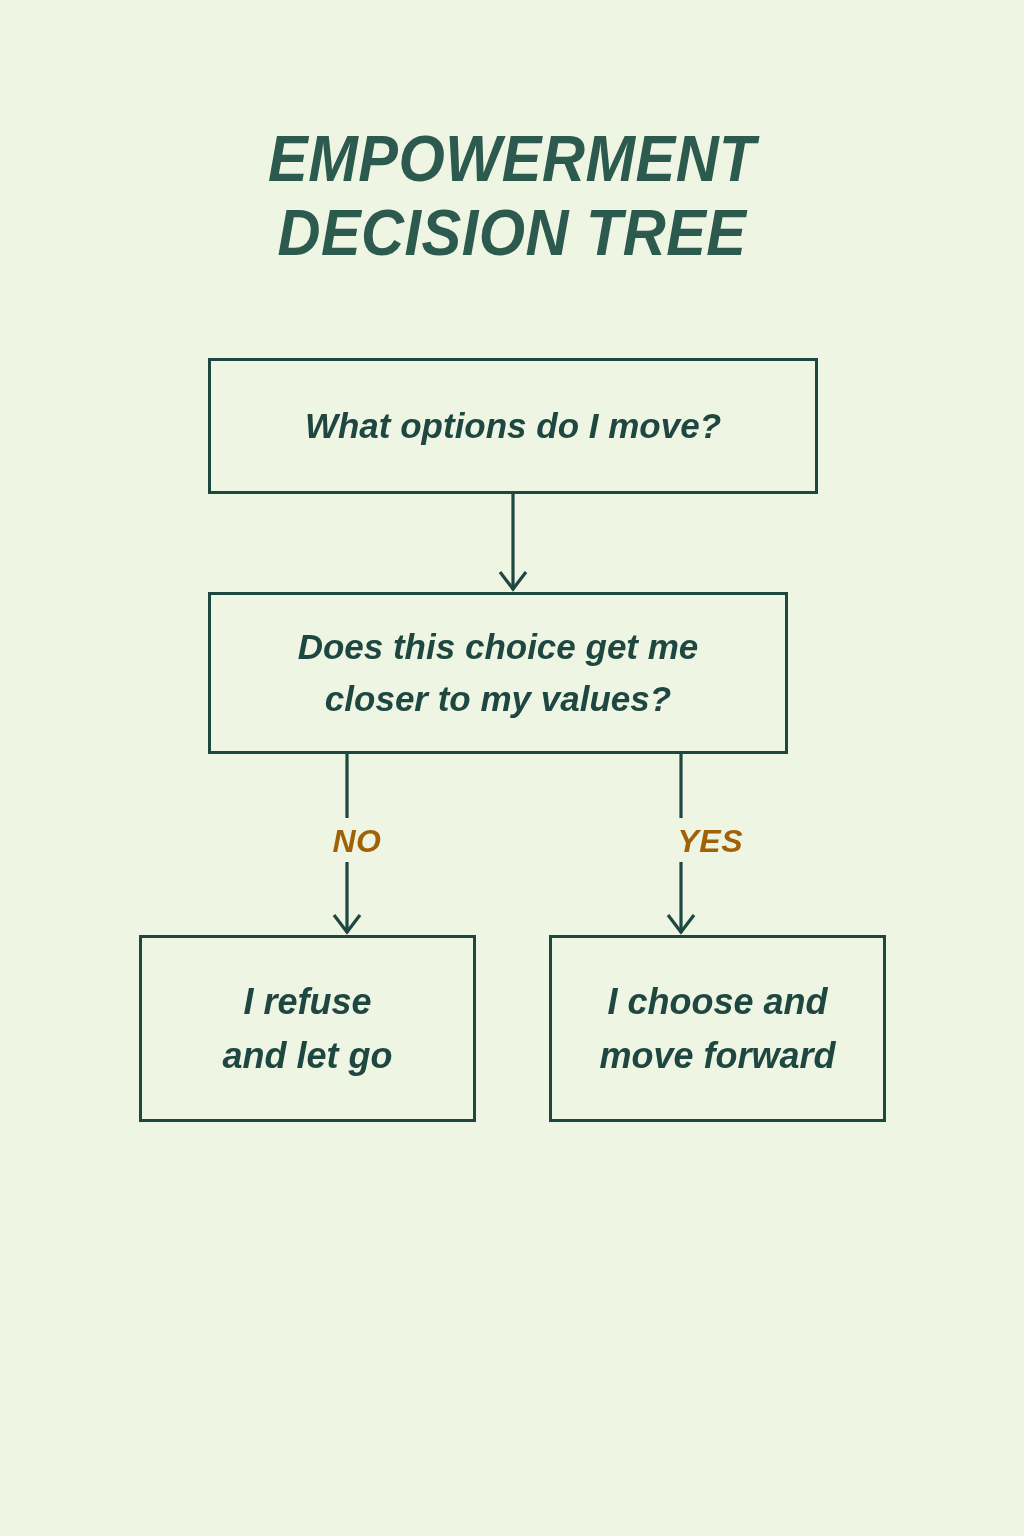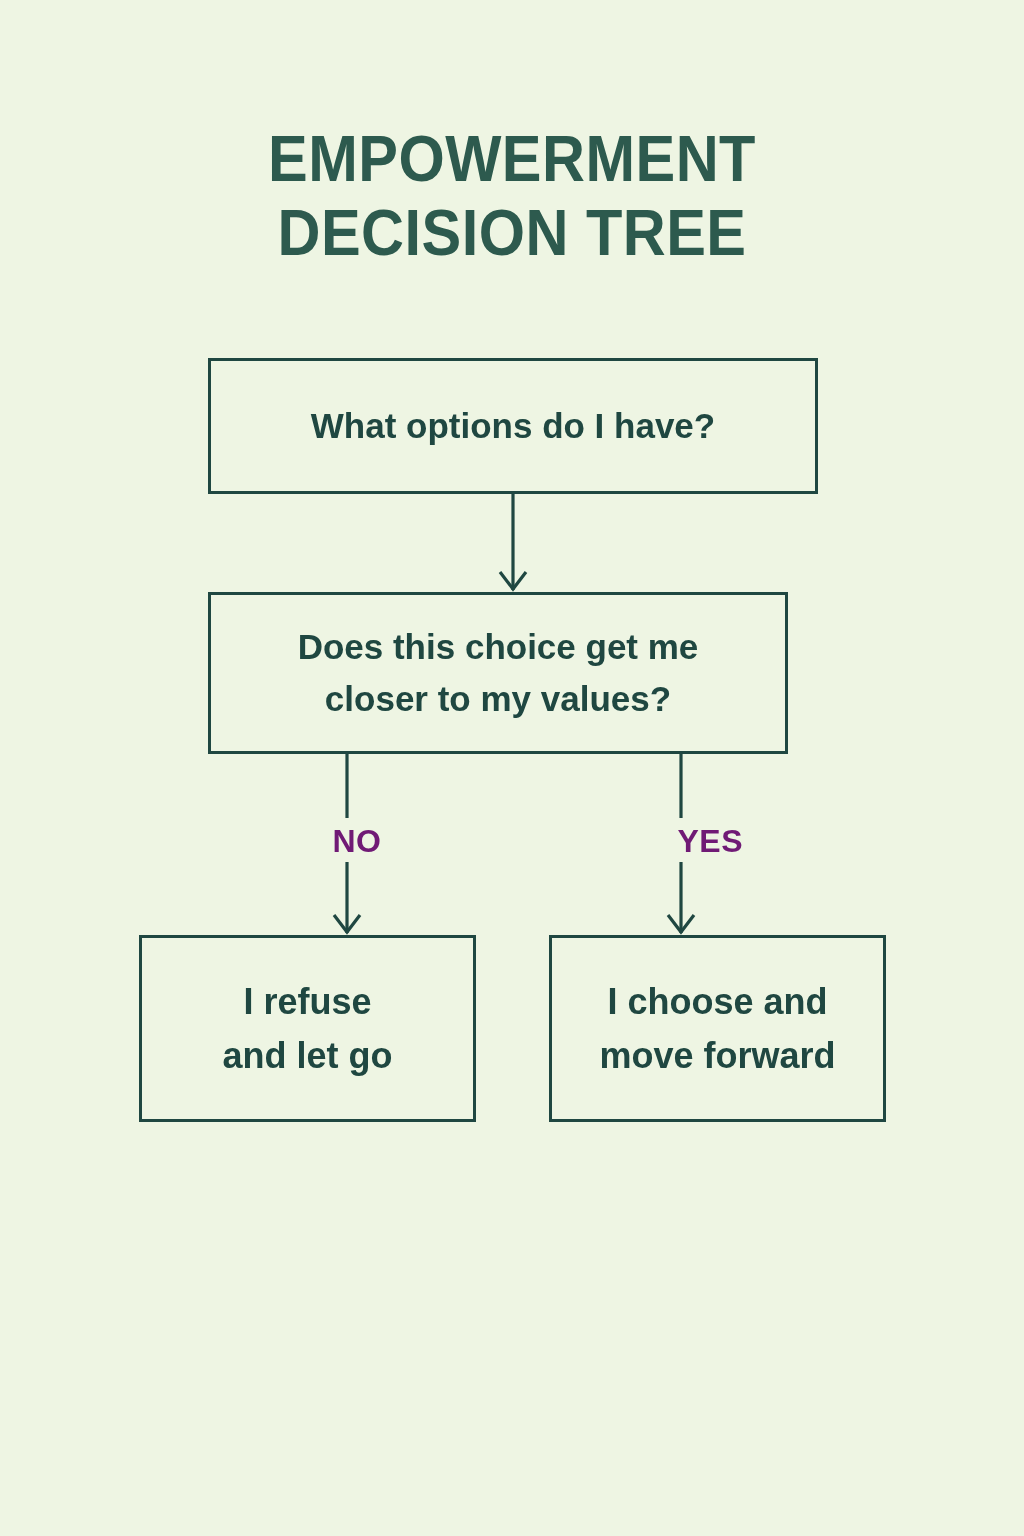--- a/index.html
+++ b/index.html
@@ -13,20 +13,21 @@
     background: #eef5e3;
     font-family: "Liberation Sans", sans-serif;
     overflow: hidden;
   }
 
   #canvas {
     position: relative;
     width: 1024px;
     height: 1536px;
     background: #eef5e3;
+    font-style: italic;
   }
 
   
   .title {
     position: absolute;
     left: 0;
     top: 122px;
     width: 1024px;
     text-align: center;
     color: #2d5a4e;
@@ -104,21 +105,21 @@
     stroke: #1f4741;
     stroke-width: 3.2;
     fill: none;
     stroke-linecap: butt;
     stroke-linejoin: miter;
   }
 
   
   .branch-label {
     position: absolute;
-    color: #701a75;
+    color: #a16207;
     font-size: 32px;
     line-height: 38px;
     font-weight: 600;
     letter-spacing: 0.5px;
     text-align: center;
     background: #eef5e3;
     padding: 2px 10px;
   }
   .branch-label-no {
     left: 297px;
@@ -150,21 +151,21 @@
     <line x1="347" y1="862" x2="347" y2="933"></line>
     <polyline points="334,915 347,932 360,915"></polyline>
 
     <line x1="681" y1="754" x2="681" y2="818"></line>
 
     <line x1="681" y1="862" x2="681" y2="933"></line>
     <polyline points="668,915 681,932 694,915"></polyline>
   </svg>
 
   <div class="node node-root">
-    <span>What options do I have?</span>
+    <span>What options do I move?</span>
   </div>
 
   <div class="node node-question">
     <span>Does this choice get me
 closer to my values?</span>
   </div>
 
   <div class="branch-label branch-label-no">NO</div>
 
   <div class="branch-label branch-label-yes">YES</div>

